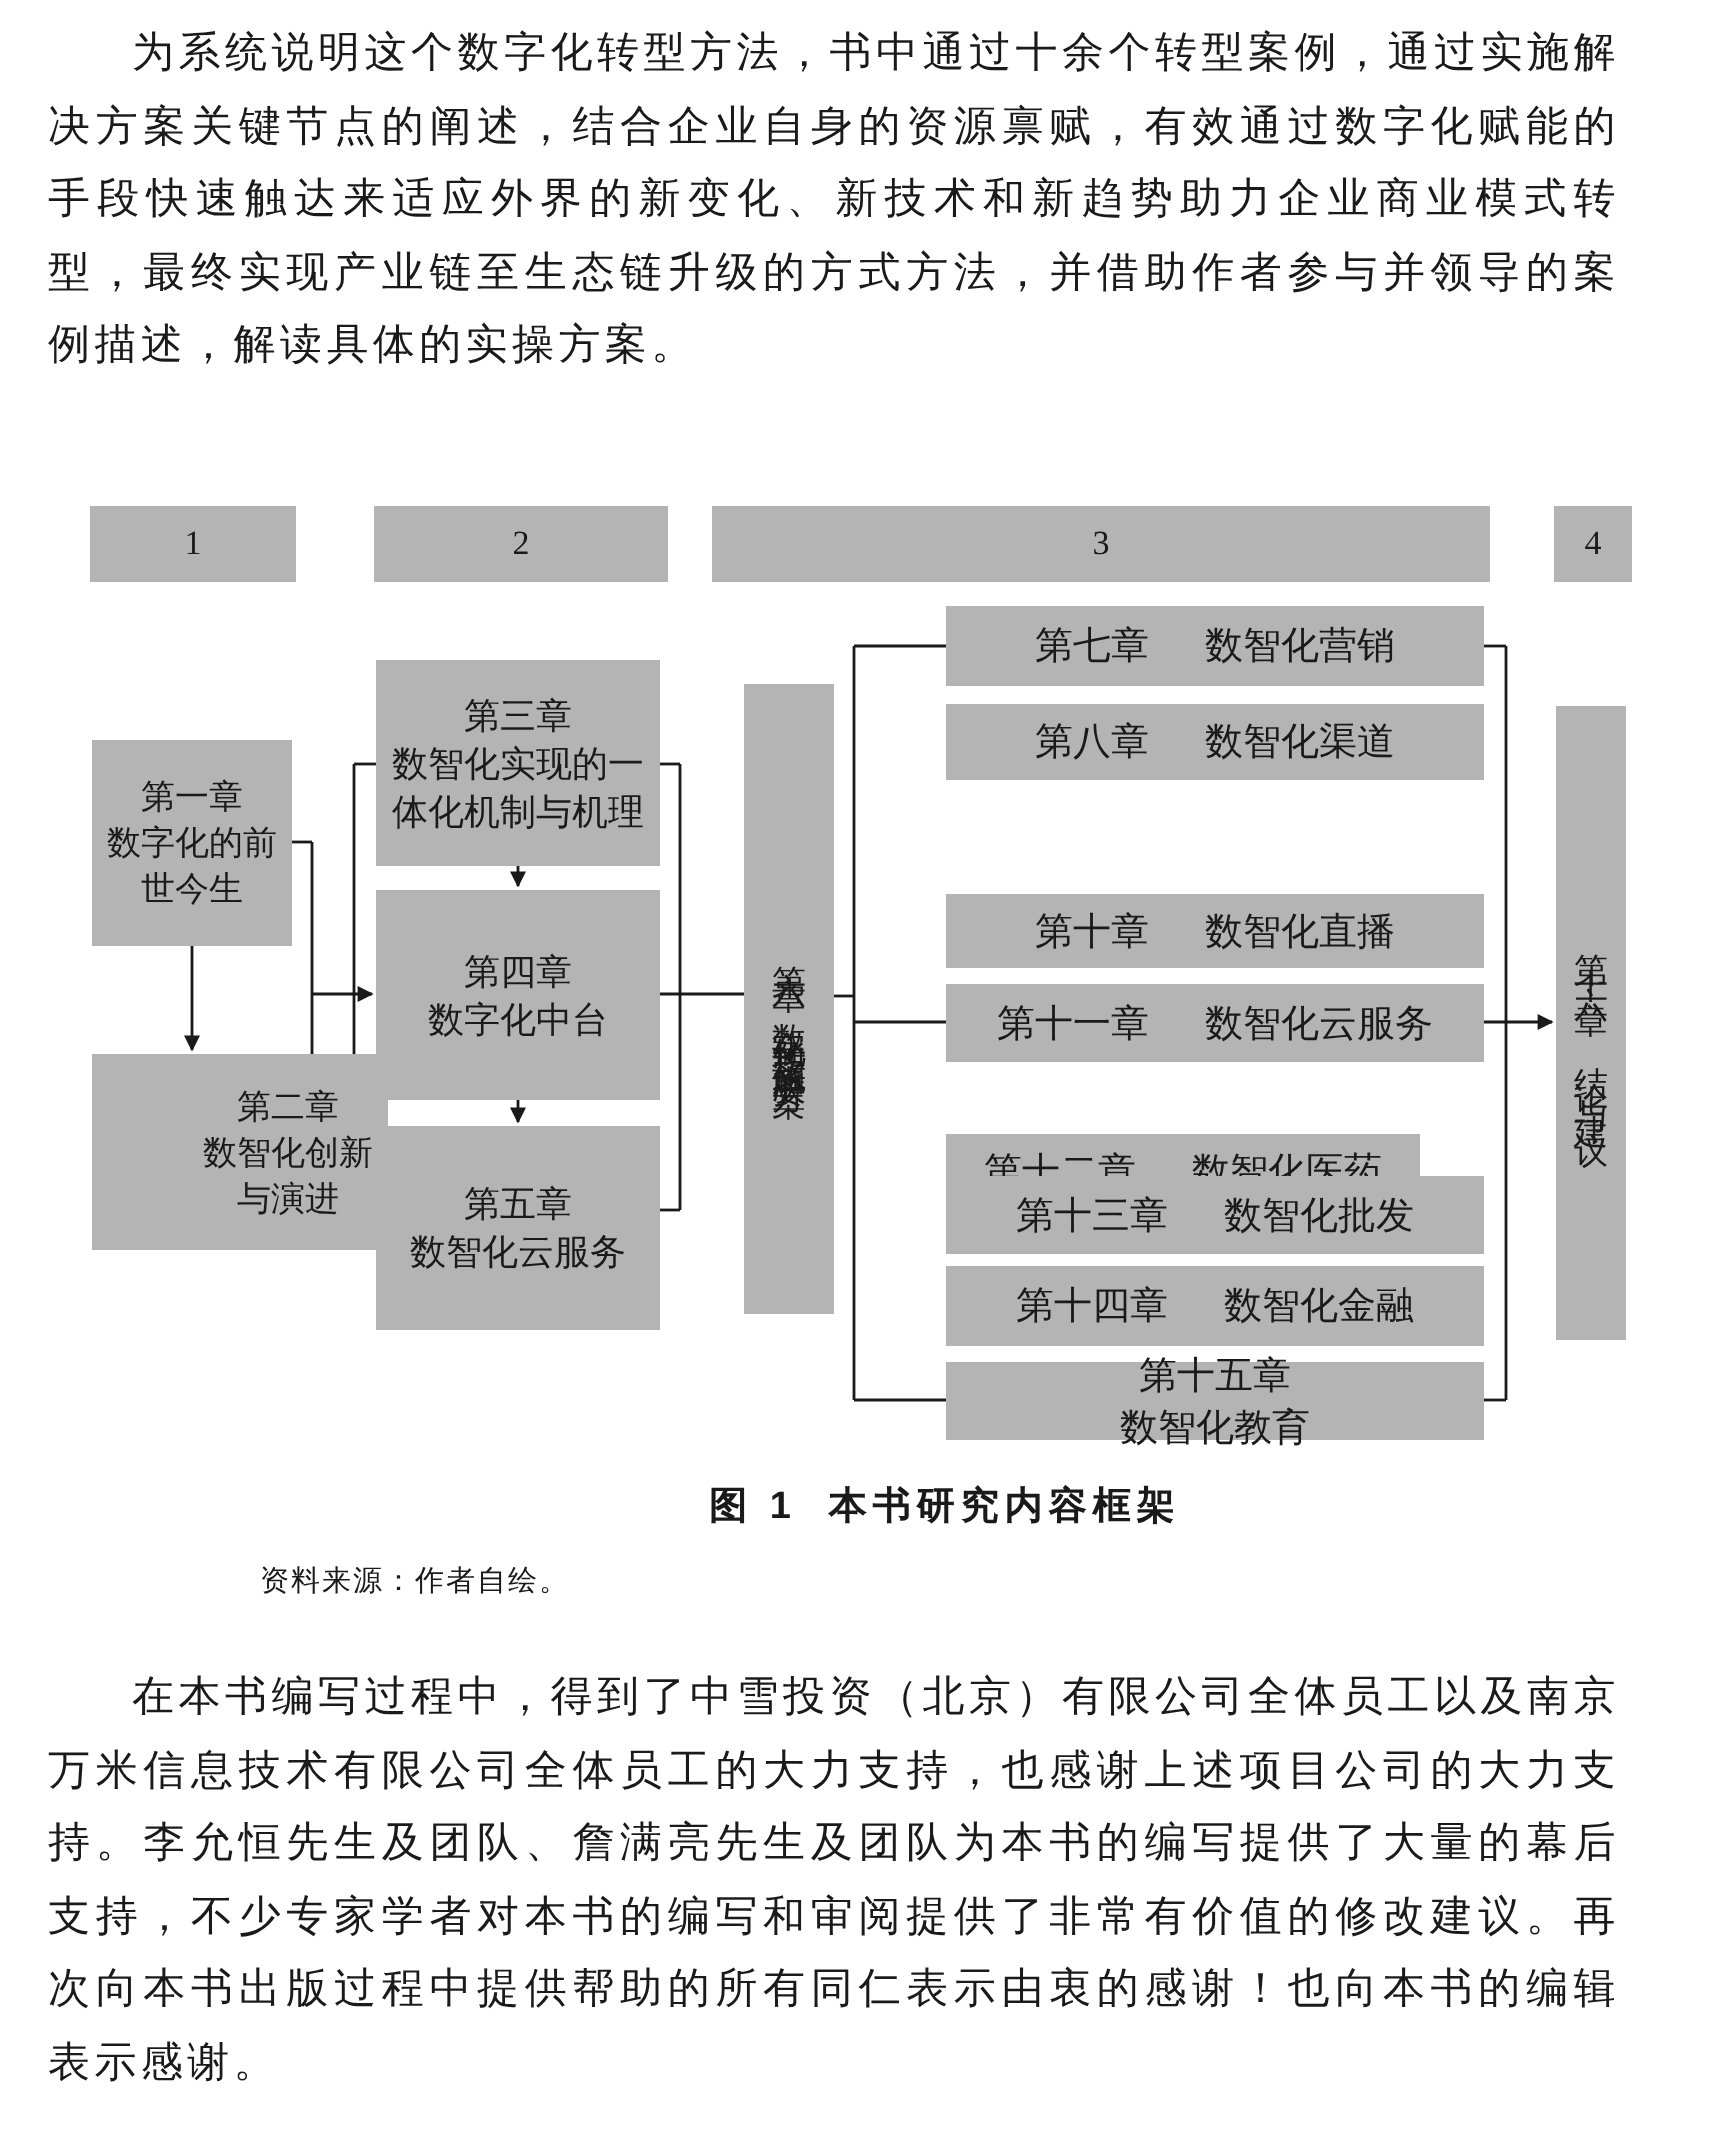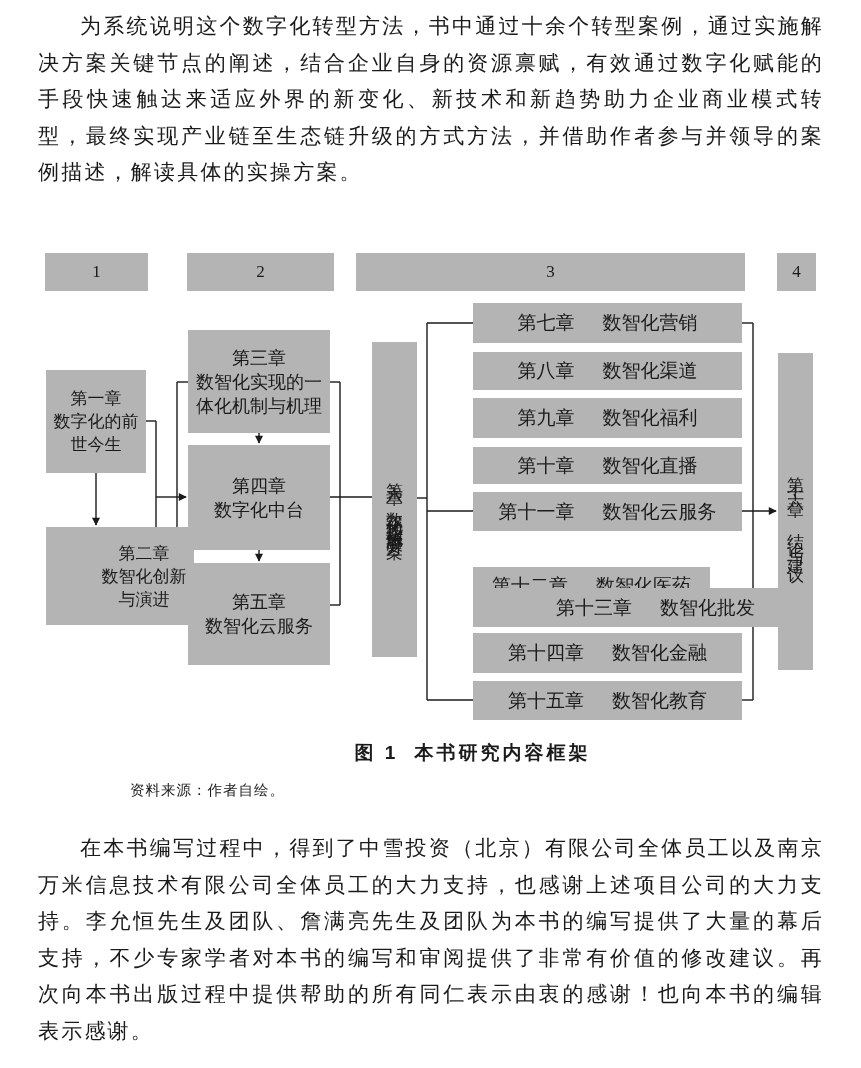--- a/index.html
+++ b/index.html
@@ -2,21 +2,21 @@
 <html><head>
 <meta charset="utf-8">
 <style>
   html,body { margin:0; padding:0; background:#ffffff; }
   .page {
     position:relative; width:861px; height:1068px; background:#ffffff;
     font-family:"Liberation Serif","DejaVu Serif",serif; color:#1a1a1a;
     overflow:hidden;
   }
   .bodytext {
-    position:absolute; left:38px; width:786px;
+    position:absolute; left:24px; width:786px;
     font-size:21px; line-height:36.6px; letter-spacing:2.2px;
     text-align:justify;
   }
   .bodytext p { margin:0; text-indent:2em; }
   #para-top { top:8px; }
   #para-bottom { top:830px; }
 
   
   .gbox {
     position:absolute; background:#b4b4b4;
@@ -126,51 +126,46 @@
   <div class="gbox chrow" style="left:473px;top:352px;width:269px;height:38px;">
     <span>第八章</span>
       <span class="gap"></span>
     <span>数智化渠道</span>
   </div>
   <div class="gbox chrow" style="left:473px;top:303px;width:269px;height:40px;">
     <span>第七章</span>
       <span class="gap"></span>
     <span>数智化营销</span>
   </div>
-  <div class="gbox chrow" style="left:473px;top:398px;width:269px;height:40px;">
-    <span>第九章</span>
-      <span class="gap"></span>
-    <span>数智化福利</span>
-  </div>
   <div class="gbox chrow" style="left:473px;top:447px;width:269px;height:37px;">
     <span>第十章</span>
       <span class="gap"></span>
     <span>数智化直播</span>
   </div>
   <div class="gbox chrow" style="left:473px;top:492px;width:269px;height:39px;">
     <span>第十一章</span>
       <span class="gap"></span>
     <span>数智化云服务</span>
   </div>
   <div class="gbox chrow" style="left:473px;top:567px;width:237px;height:38px;">
     <span>第十二章</span>
       <span class="gap"></span>
     <span>数智化医药</span>
   </div>
-  <div class="gbox chrow" style="left:473px;top:588px;width:269px;height:39px;padding-left:48px;">
+  <div class="gbox chrow" style="left:473px;top:588px;width:269px;height:39px;">
     <span>第十三章</span>
       <span class="gap"></span>
     <span>数智化批发</span>
   </div>
   <div class="gbox chrow" style="left:473px;top:633px;width:269px;height:40px;">
     <span>第十四章</span>
       <span class="gap"></span>
     <span>数智化金融</span>
   </div>
-  <div class="gbox chrow" style="left:473px;top:681px;width:269px;height:39px;">
+  <div class="gbox chrow" style="left:473px;top:681px;width:269px;height:39px;flex-direction:column;">
     <span>第十五章</span>
       <span class="gap"></span>
     <span>数智化教育</span>
   </div>
 
   <div class="gbox" style="left:778px;top:353px;width:35px;height:317px;">
     <span class="vtext vt16">第十六章　结论与建议</span>
   </div>
 
   <div class="fig-caption">

